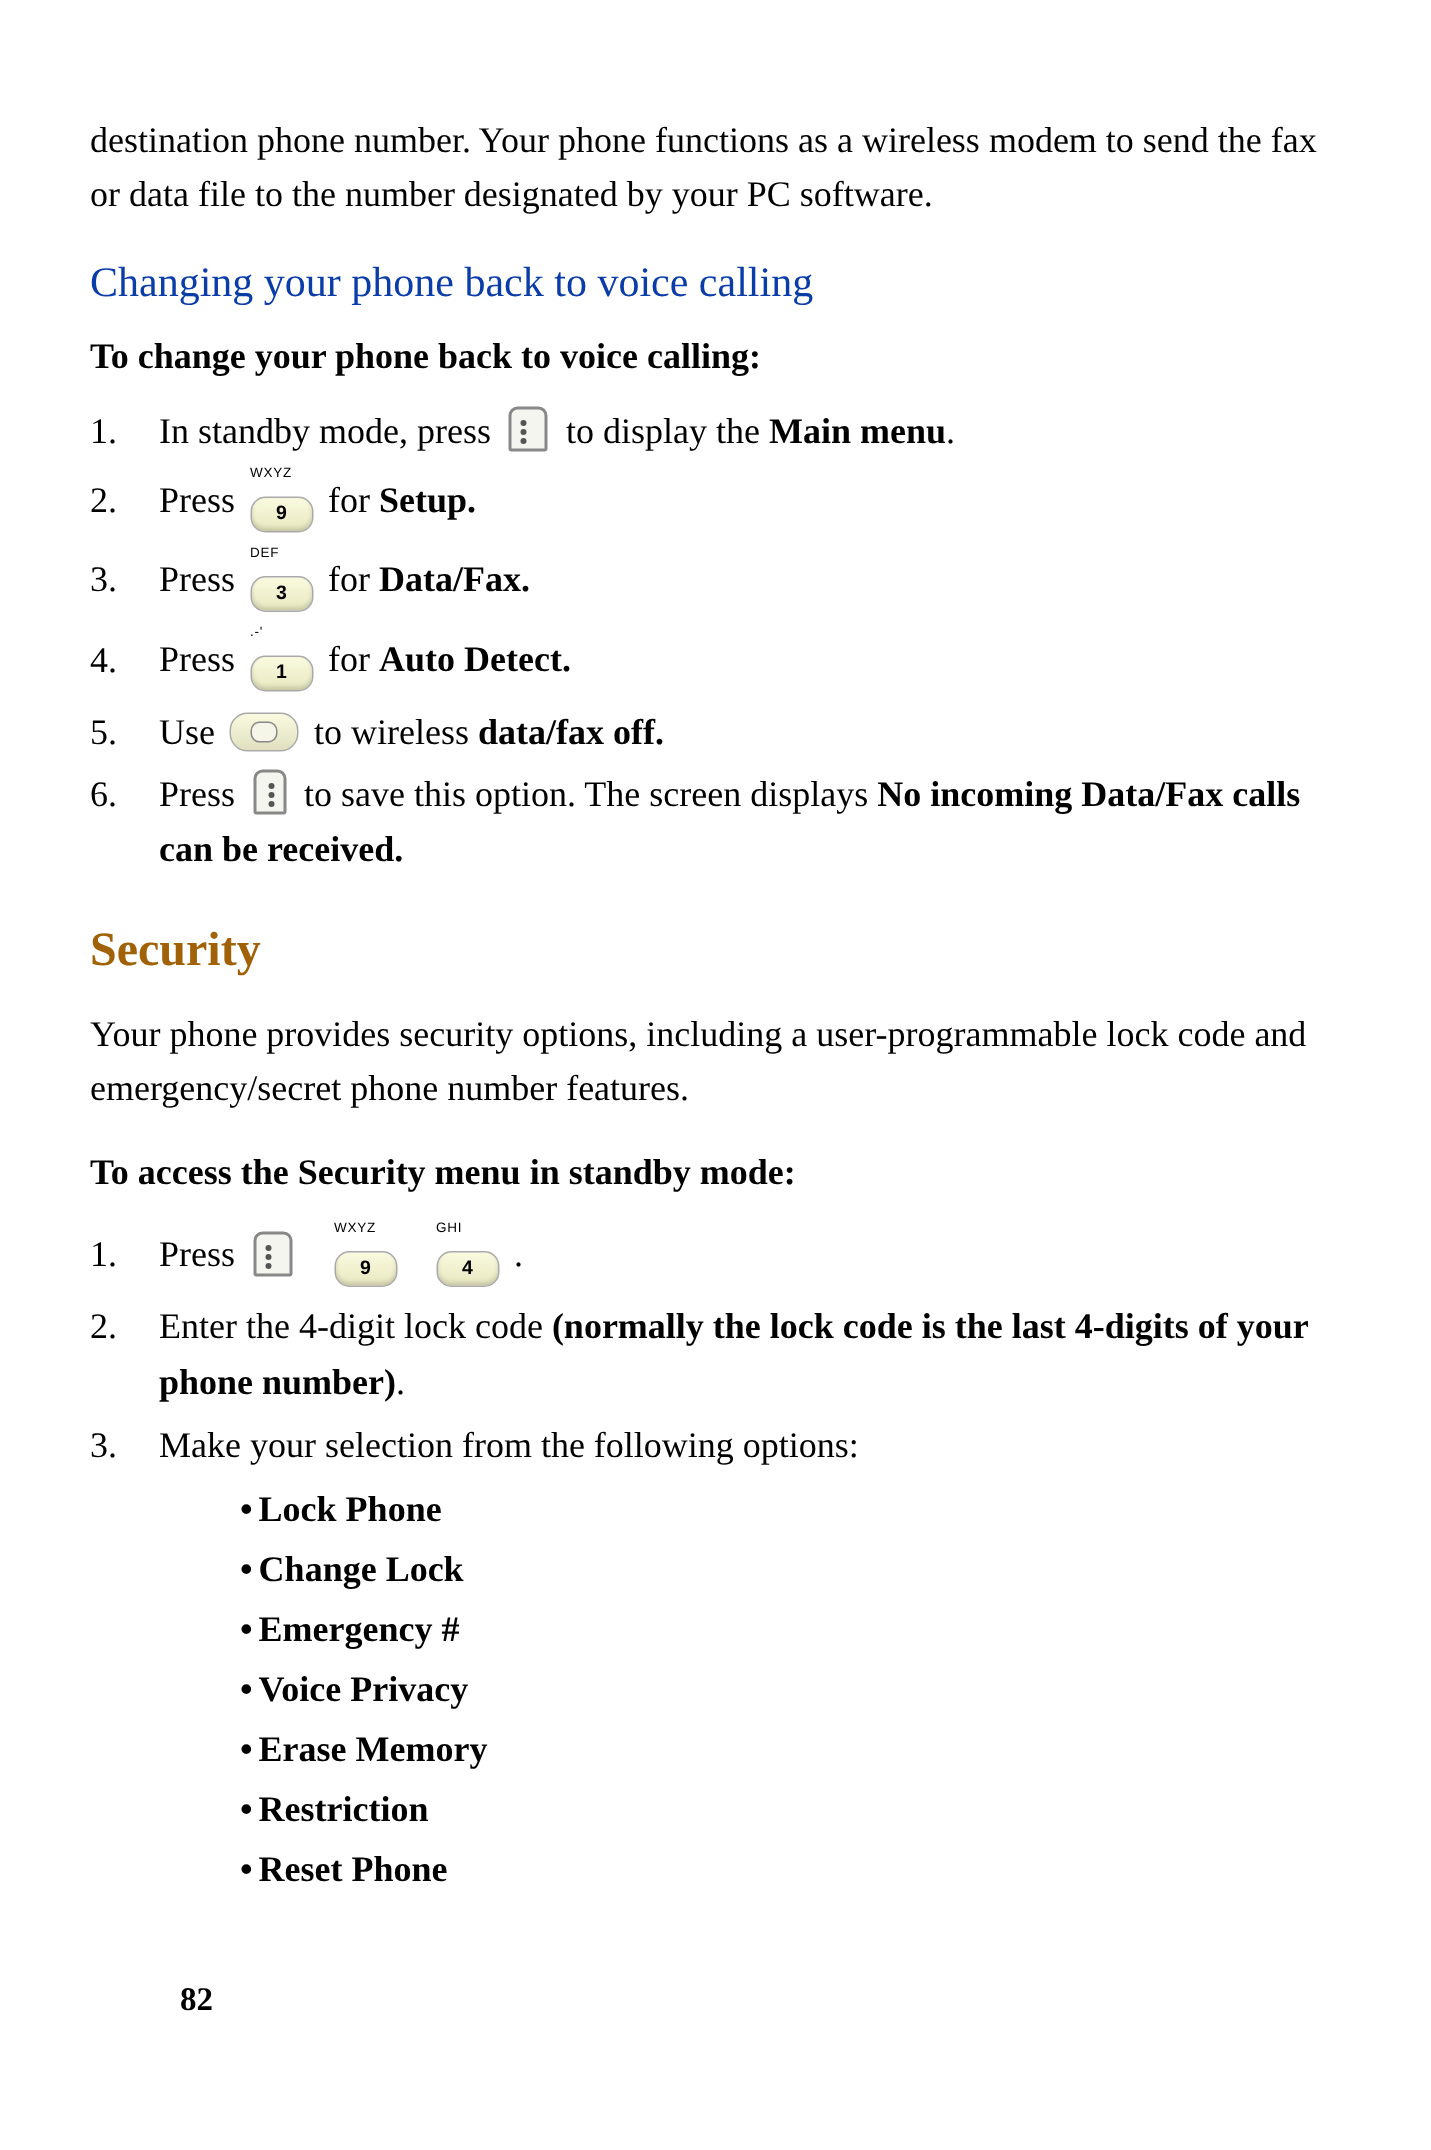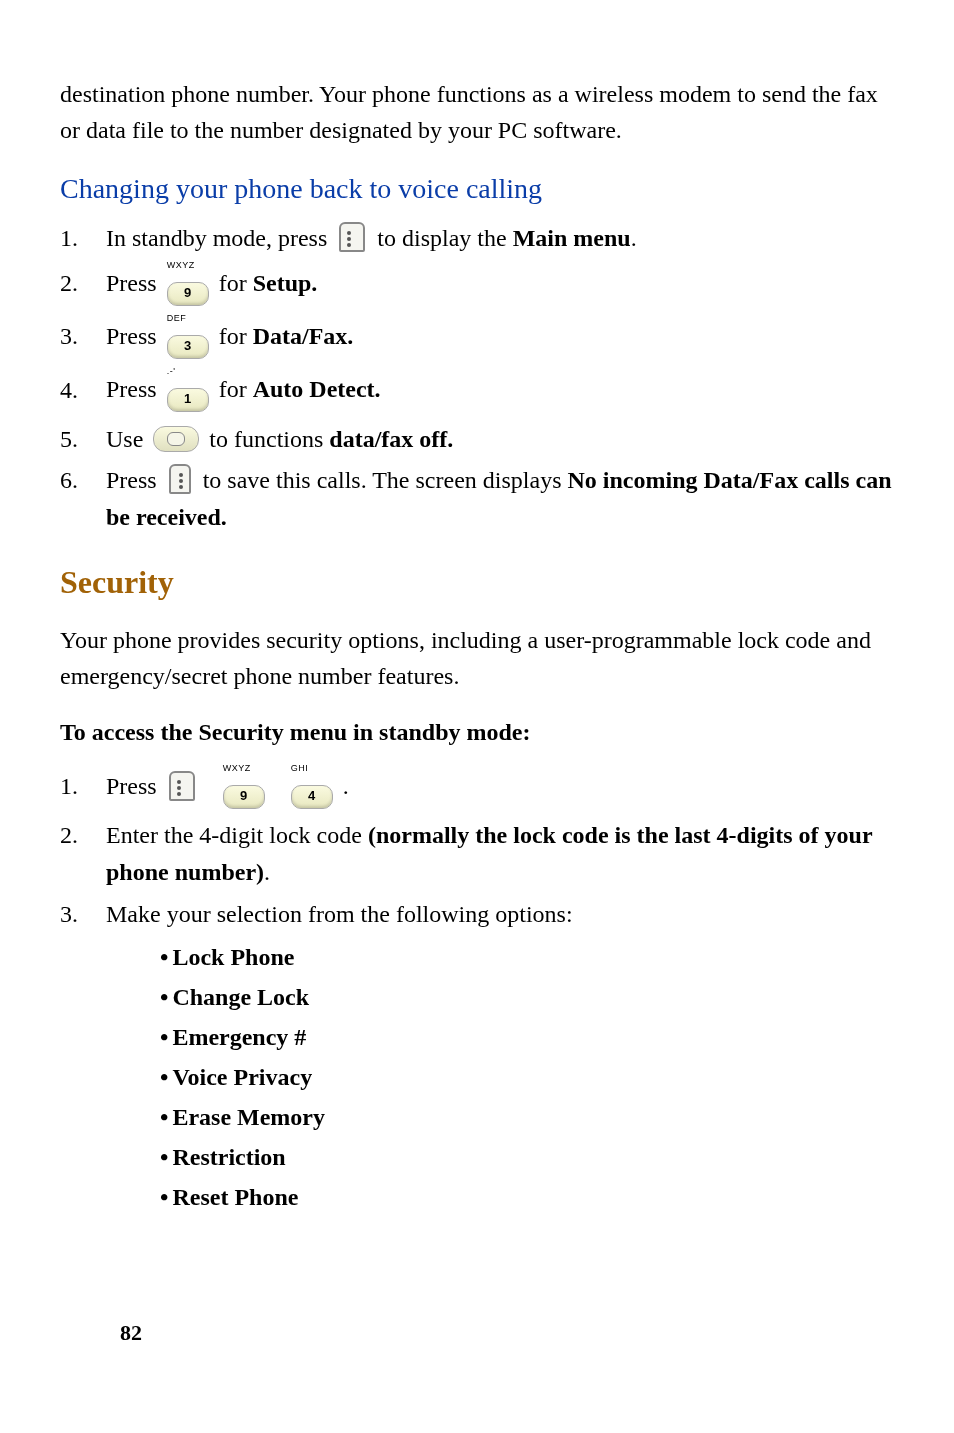--- a/index.html
+++ b/index.html
@@ -171,20 +171,21 @@
   }
 </style>
 </head>
 <body>
 <div class="container">
 
 <p class="para">destination phone number. Your phone functions as a wireless modem to send the fax or data file to the number designated by your PC software.</p>
 
 <h2 class="h-blue">Changing your phone back to voice calling</h2>
 
+<p class="bold-line">To change your phone back to voice calling:</p>
 
 <div class="steps">
 
   <div class="step-row">
     <div class="step-num">1.</div>
     <div class="step-body">
       <span>In standby mode, press </span>
       <span class="icon icon-menu"></span>
       <span> to display the </span>
       <span class="b">Main menu</span><span>.</span>
@@ -228,31 +229,31 @@
       <span> for </span>
       <span class="b">Auto Detect.</span>
     </div>
   </div>
 
   <div class="step-row">
     <div class="step-num">5.</div>
     <div class="step-body">
       <span>Use</span>
       <span class="nav-key"></span>
-      <span>to functions </span>
+      <span>to wireless </span>
       <span class="b">data/fax off.</span>
     </div>
   </div>
 
   <div class="step-row">
     <div class="step-num">6.</div>
     <div class="step-body">
       <span>Press  </span>
       <span class="icon icon-menu-ok"></span>
-      <span>  to save this calls. The screen displays </span>
+      <span>  to save this option. The screen displays </span>
       <span class="b">No incoming Data/Fax calls can be received.</span>
     </div>
   </div>
 
 </div>
 
 <h1 class="h-blue-big">Security</h1>
 
 <p class="para">Your phone provides security options, including a user-programmable lock code and emergency/secret phone number features.</p>
 

